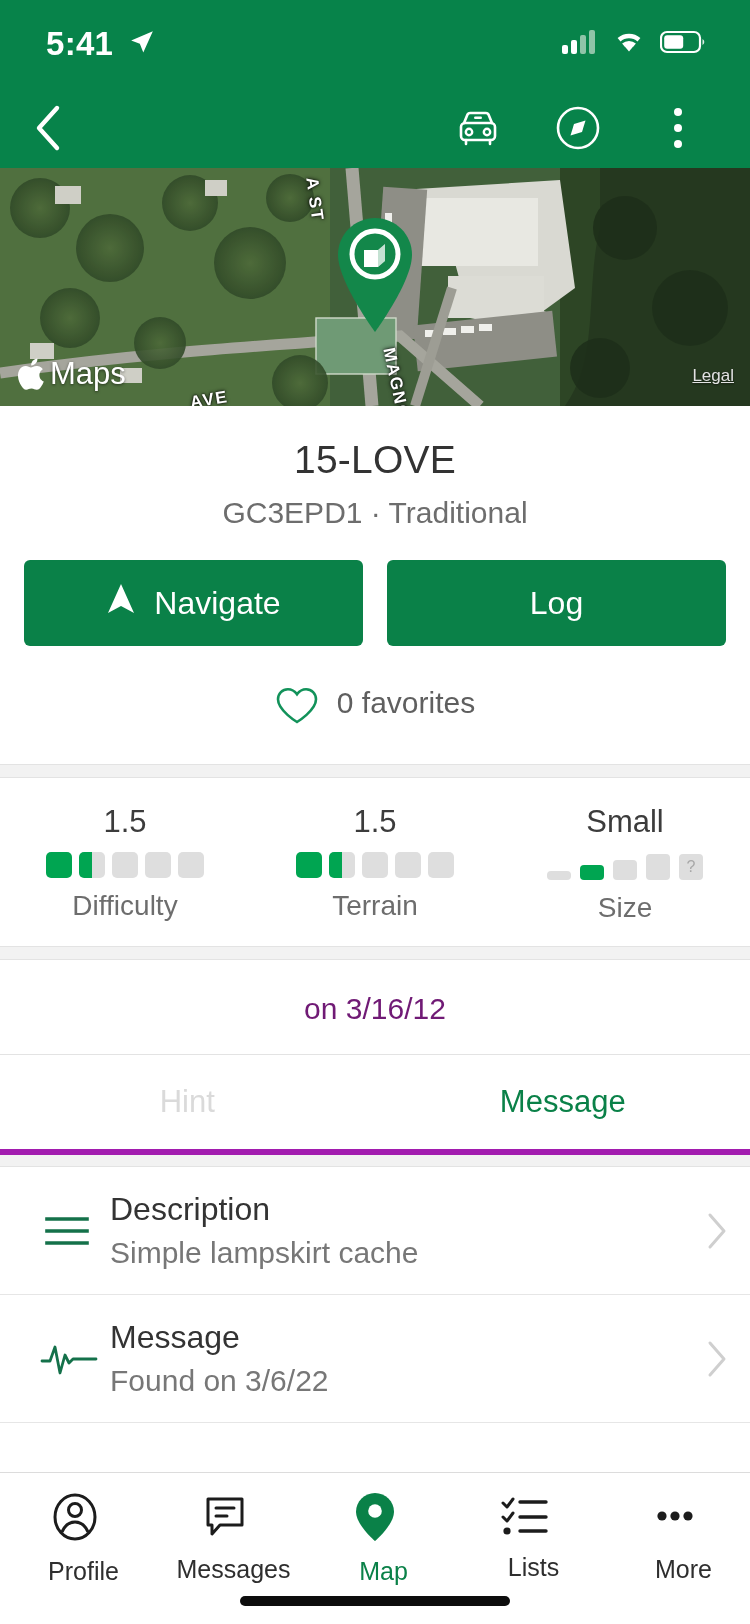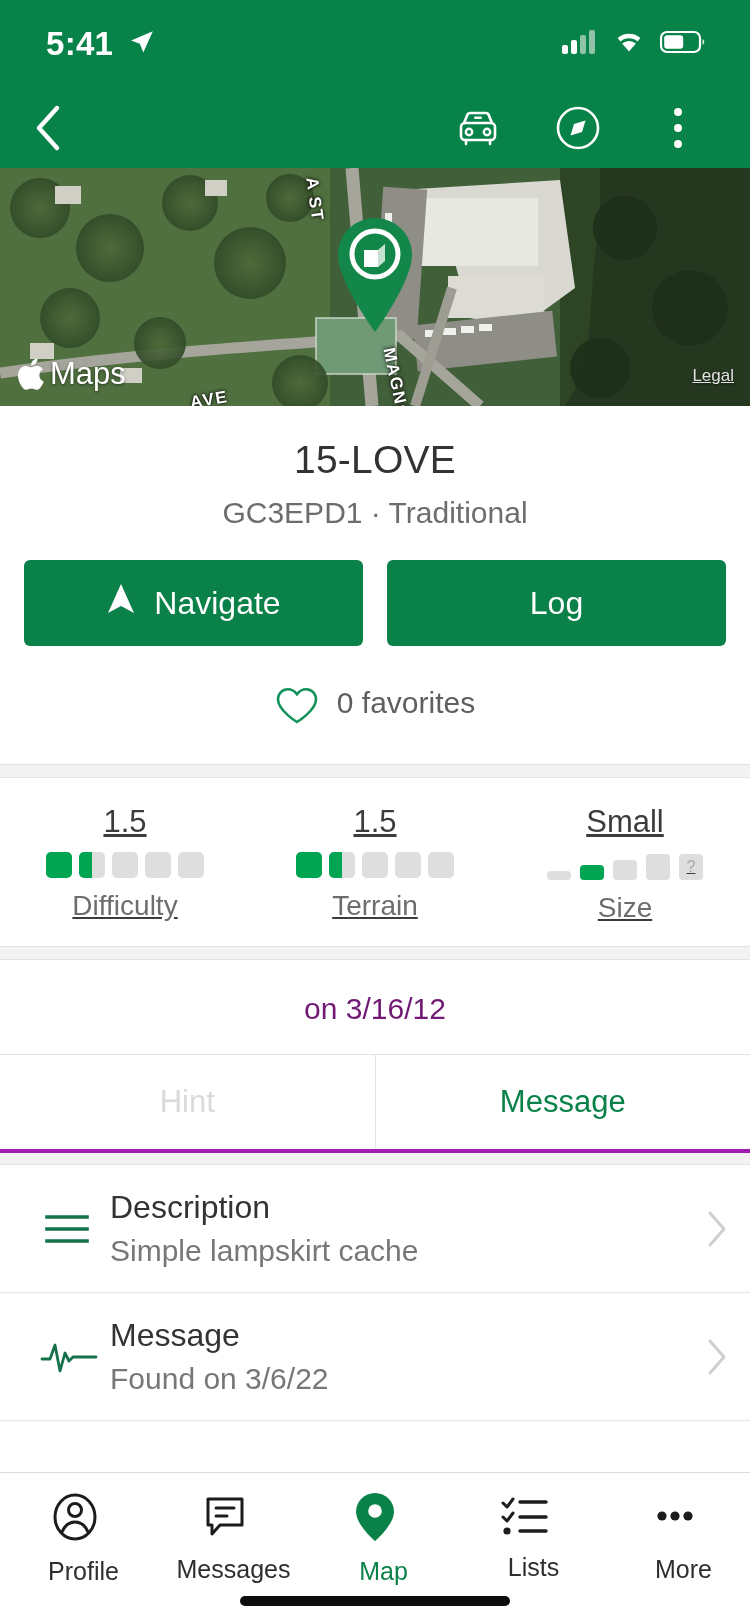--- a/index.html
+++ b/index.html
@@ -72,21 +72,21 @@
   .fav-row {
     display:flex; align-items:flex-start; justify-content:center; gap:18px;
     padding:40px 0 34px; cursor:pointer;
   }
   .fav-text { font-size:30px; color:#5f5f5f; }
 
   .divider-band { height:14px; background:#f2f2f2; border-top:1px solid #e3e3e3; border-bottom:1px solid #e3e3e3; }
 
   
   .ratings { display:flex; padding:26px 0 22px; }
-  .rating { flex:1; display:flex; flex-direction:column; align-items:center; gap:12px;text-decoration:underline; }
+  .rating { flex:1; display:flex; flex-direction:column; align-items:center; gap:12px; }
   .rating-val { font-size:31px; color:#3c3c3c; }
   .rating-label { font-size:28px; color:#6d6d6d; }
   .pips { display:flex; gap:7px; align-items:flex-end; height:26px; }
   .pip { width:26px; height:26px; border-radius:5px; background:#dedede; }
   .pip.full { background:#00a551; }
   .pip.half { background:linear-gradient(to right,#00a551 50%,#dedede 50%); }
   .size-pips { display:flex; gap:9px; align-items:flex-end; height:28px; }
   .sp { background:#dedede; border-radius:4px; }
   .sp.on { background:#00a551; }
   .sp1 { width:24px; height:9px; }
@@ -98,21 +98,21 @@
     color:#a8a8a8; font-size:16px; border-radius:4px;
   }
 
   
   .placed { text-align:center; padding:26px 0 28px; }
   .placed-line1 { font-size:30px; color:#5f5f5f; }
   .placed-line1 b { color:#333; font-weight:600; }
   .placed-line2 { font-size:30px; color:#701a75; margin-top:6px; }
 
   
-  .hm-row { display:flex; border-top:1px solid #e3e3e3; border-bottom:4px solid #a21caf; }
+  .hm-row { display:flex; border-top:1px solid #e3e3e3; border-bottom:6px solid #a21caf;align-items:center; }
   .hm-btn {
     flex:1; height:94px; display:flex; align-items:center; justify-content:center;
     font-size:31px; background:#fff; border:none; font-family:inherit; cursor:pointer;
   }
   .hm-btn.disabled { color:#dadada; }
   .hm-btn.active { color:#0a8148; }
   .hm-sep { width:1px; background:#e3e3e3; }
 
   .band-sm { height:12px; background:#f2f2f2; border-bottom:1px solid #e3e3e3; }
 

